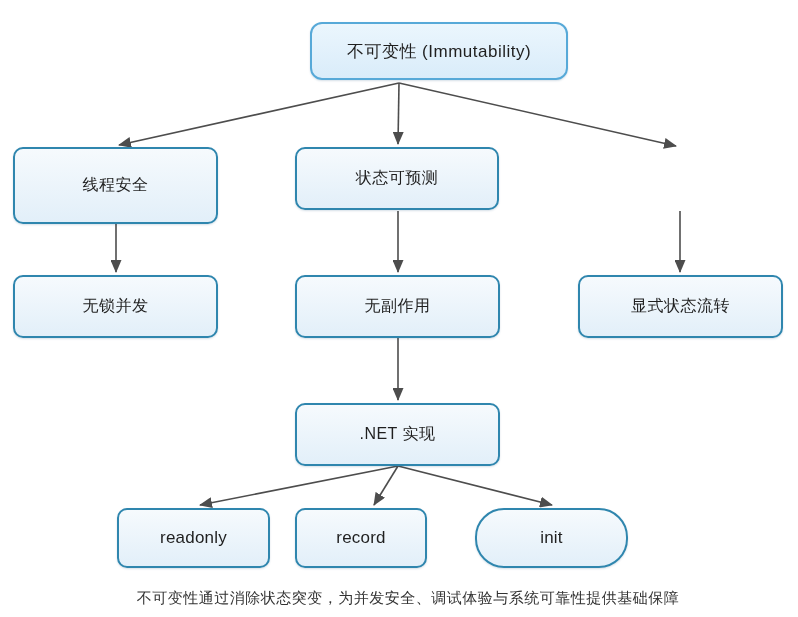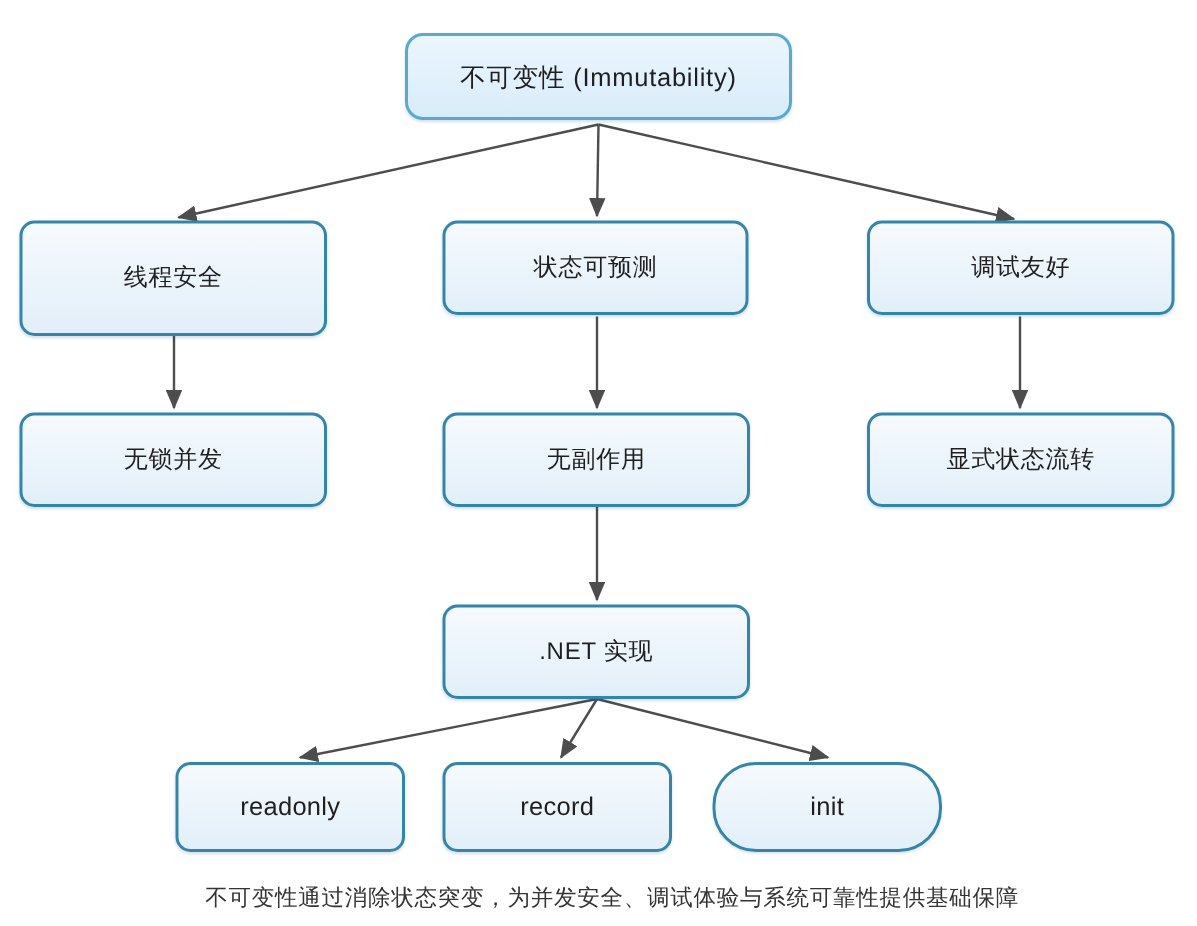--- a/index.html
+++ b/index.html
@@ -42,20 +42,21 @@
     font-size: 16px;
     color: var(--text, #1f1f1f);
     box-shadow: 0 1px 2px rgba(30, 80, 120, 0.18);
     letter-spacing: 0.5px;
   }
   .node.root {
     border-color: var(--root_border, #57a9d8);
     background: linear-gradient(180deg, var(--root_fill_start, #ebf6fd) 0%, var(--root_fill_end, #d9ecfa) 100%);
     border-radius: 12px;
     font-size: 17px;
+    margin-left: 40px;
   }
   .node.leaf {
     font-size: 17px;
     letter-spacing: 0.2px;
   }
   .caption {
     position: absolute;
     left: 0;
     right: 0;
     top: 589px;
@@ -92,42 +93,39 @@
   <div class="node root" style="left:270px; top:22px; width:258px; height:58px;">
     <span>不可变性 (Immutability)</span>
   </div>
 
   <div class="node" style="left:13px; top:147px; width:205px; height:77px;">
     <span>线程安全</span>
   </div>
   <div class="node" style="left:295px; top:147px; width:204px; height:63px;font-family:Liberation Mono, monospace;">
     <span>状态可预测</span>
   </div>
-  <div class="node" style="left:578px; top:147px; width:205px; height:63px;">
-    <span>调试友好</span>
-  </div>
 
   <div class="node" style="left:13px; top:275px; width:205px; height:63px;">
     <span>无锁并发</span>
   </div>
   <div class="node" style="left:295px; top:275px; width:205px; height:63px;">
     <span>无副作用</span>
   </div>
   <div class="node" style="left:578px; top:275px; width:205px; height:63px;">
     <span>显式状态流转</span>
   </div>
 
   <div class="node" style="left:295px; top:403px; width:205px; height:63px;">
     <span>.NET 实现</span>
   </div>
 
   <div class="node leaf" style="left:117px; top:508px; width:153px; height:60px;">
     <span>readonly</span>
   </div>
-  <div class="node leaf" style="left:295px; top:508px; width:153px; height:60px;">
+  <div class="node leaf" style="left:295px; top:508px; width:132px; height:60px;">
     <span>record</span>
   </div>
   <div class="node leaf" style="left:475px; top:508px; width:153px; height:60px;border-radius:29px;">
     <span>init</span>
   </div>
 
   <div class="caption">不可变性通过消除状态突变，为并发安全、调试体验与系统可靠性提供基础保障</div>
 
 </div>
 

